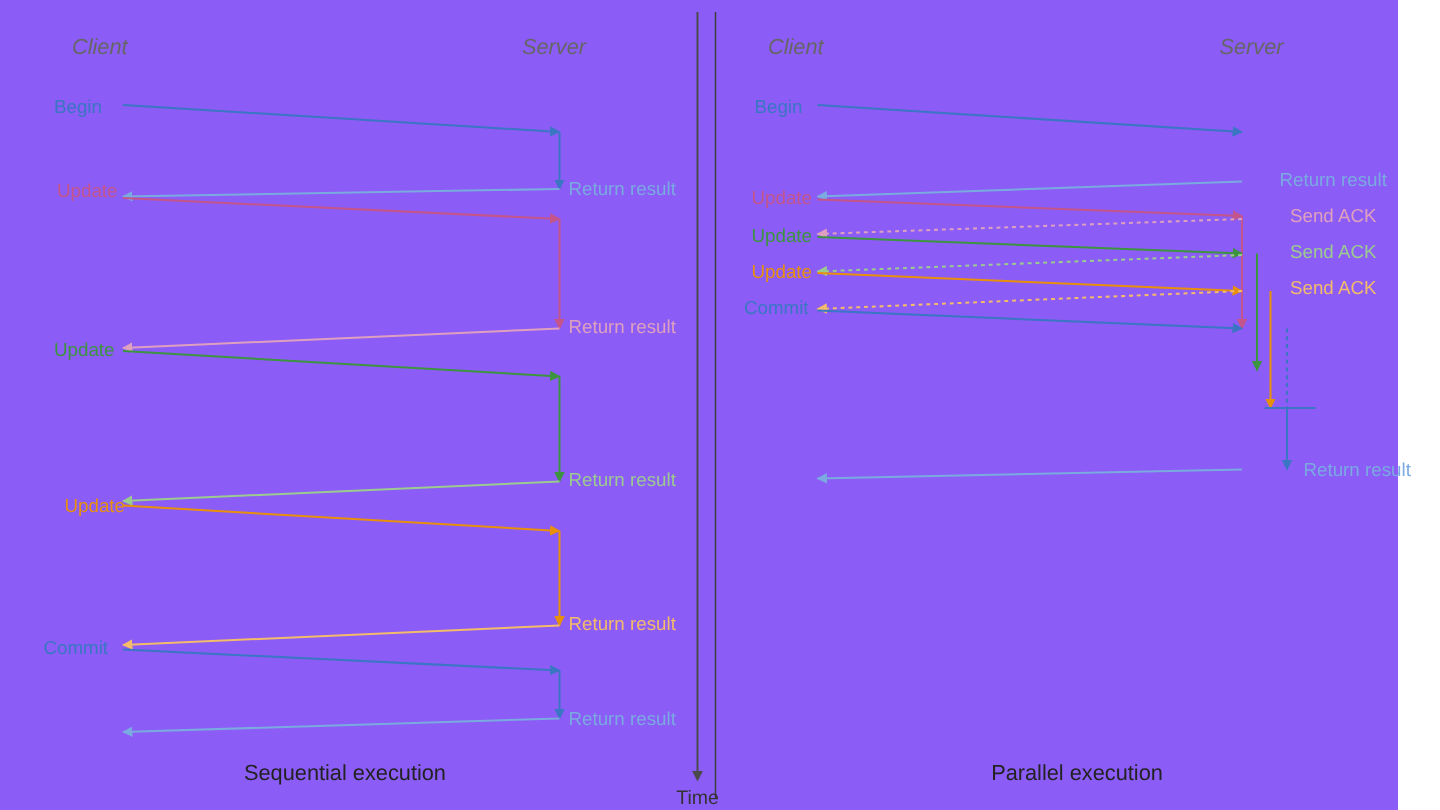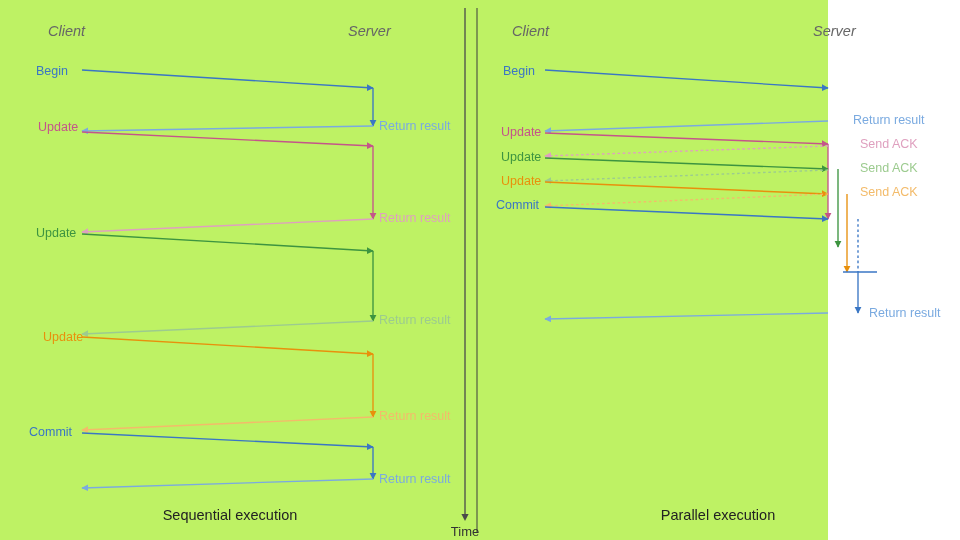--- a/index.html
+++ b/index.html
@@ -8,23 +8,23 @@
     background: #ffffff;
   }
   body {
     width: 960px;
     height: 540px;
     font-family: "Liberation Sans", sans-serif;
     overflow: hidden;
   }
   #stage {
     position: relative;
-    width: 828px;
+    width: 932px;
     height: 540px;
-    background: #bef264;
+    background: #8b5cf6;
   }
   svg.diagram {
     position: absolute;
     top: 0;
     left: 0;
     width: 960px;
     height: 540px;
   }
   text {
     font-family: "Liberation Sans", sans-serif;

